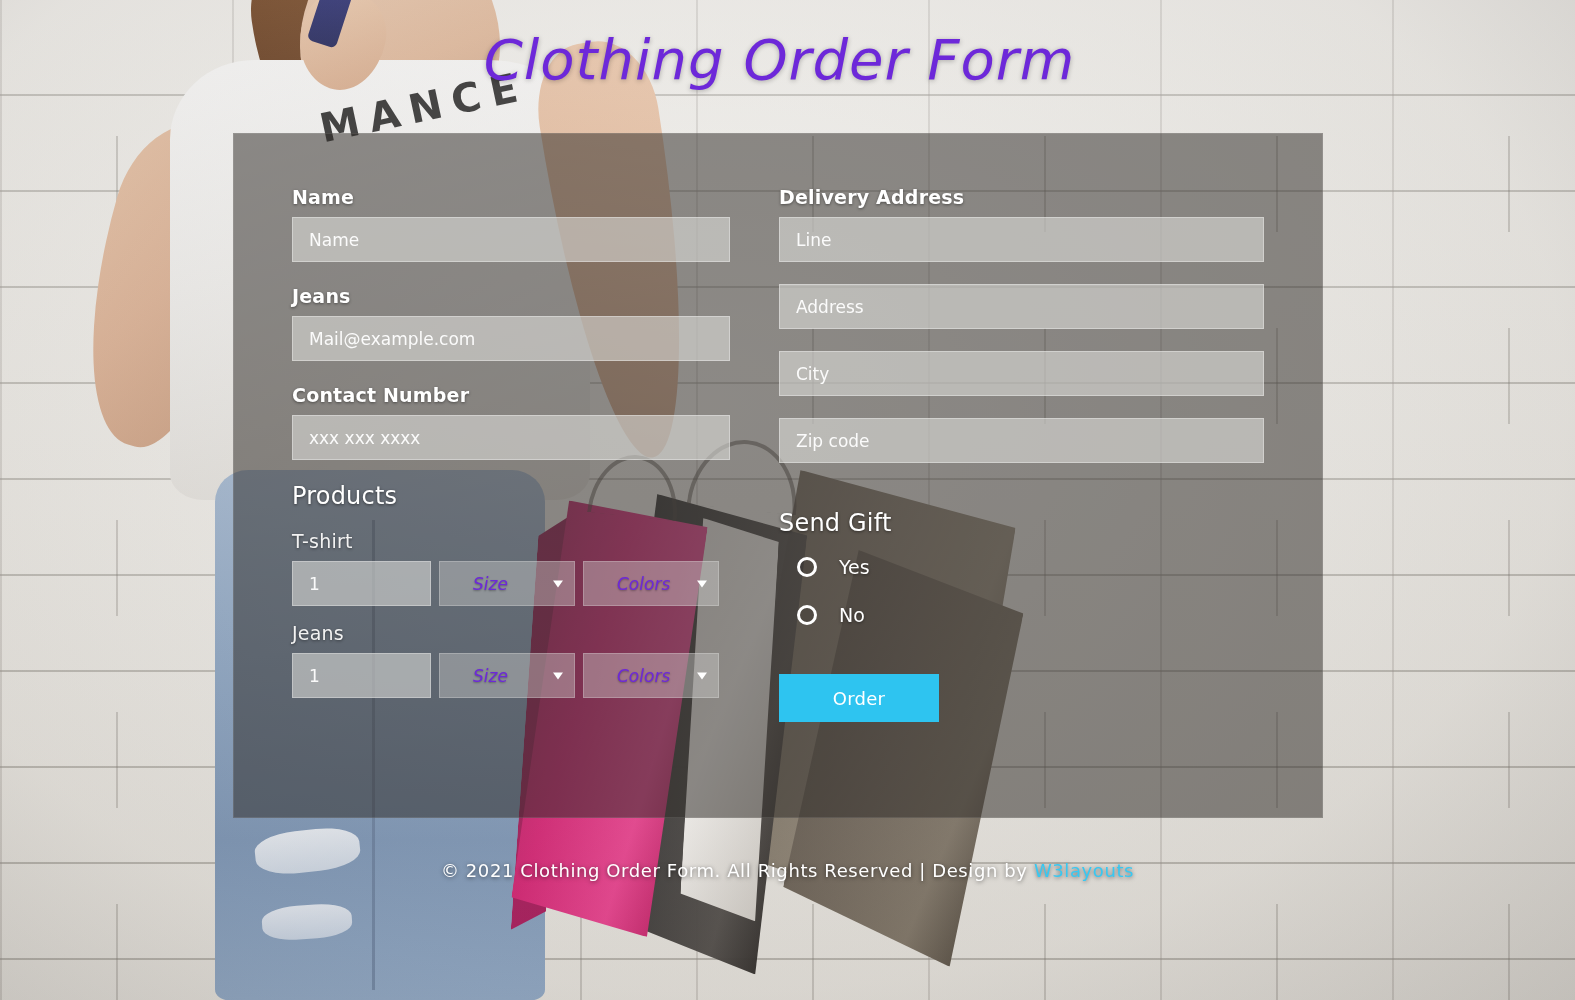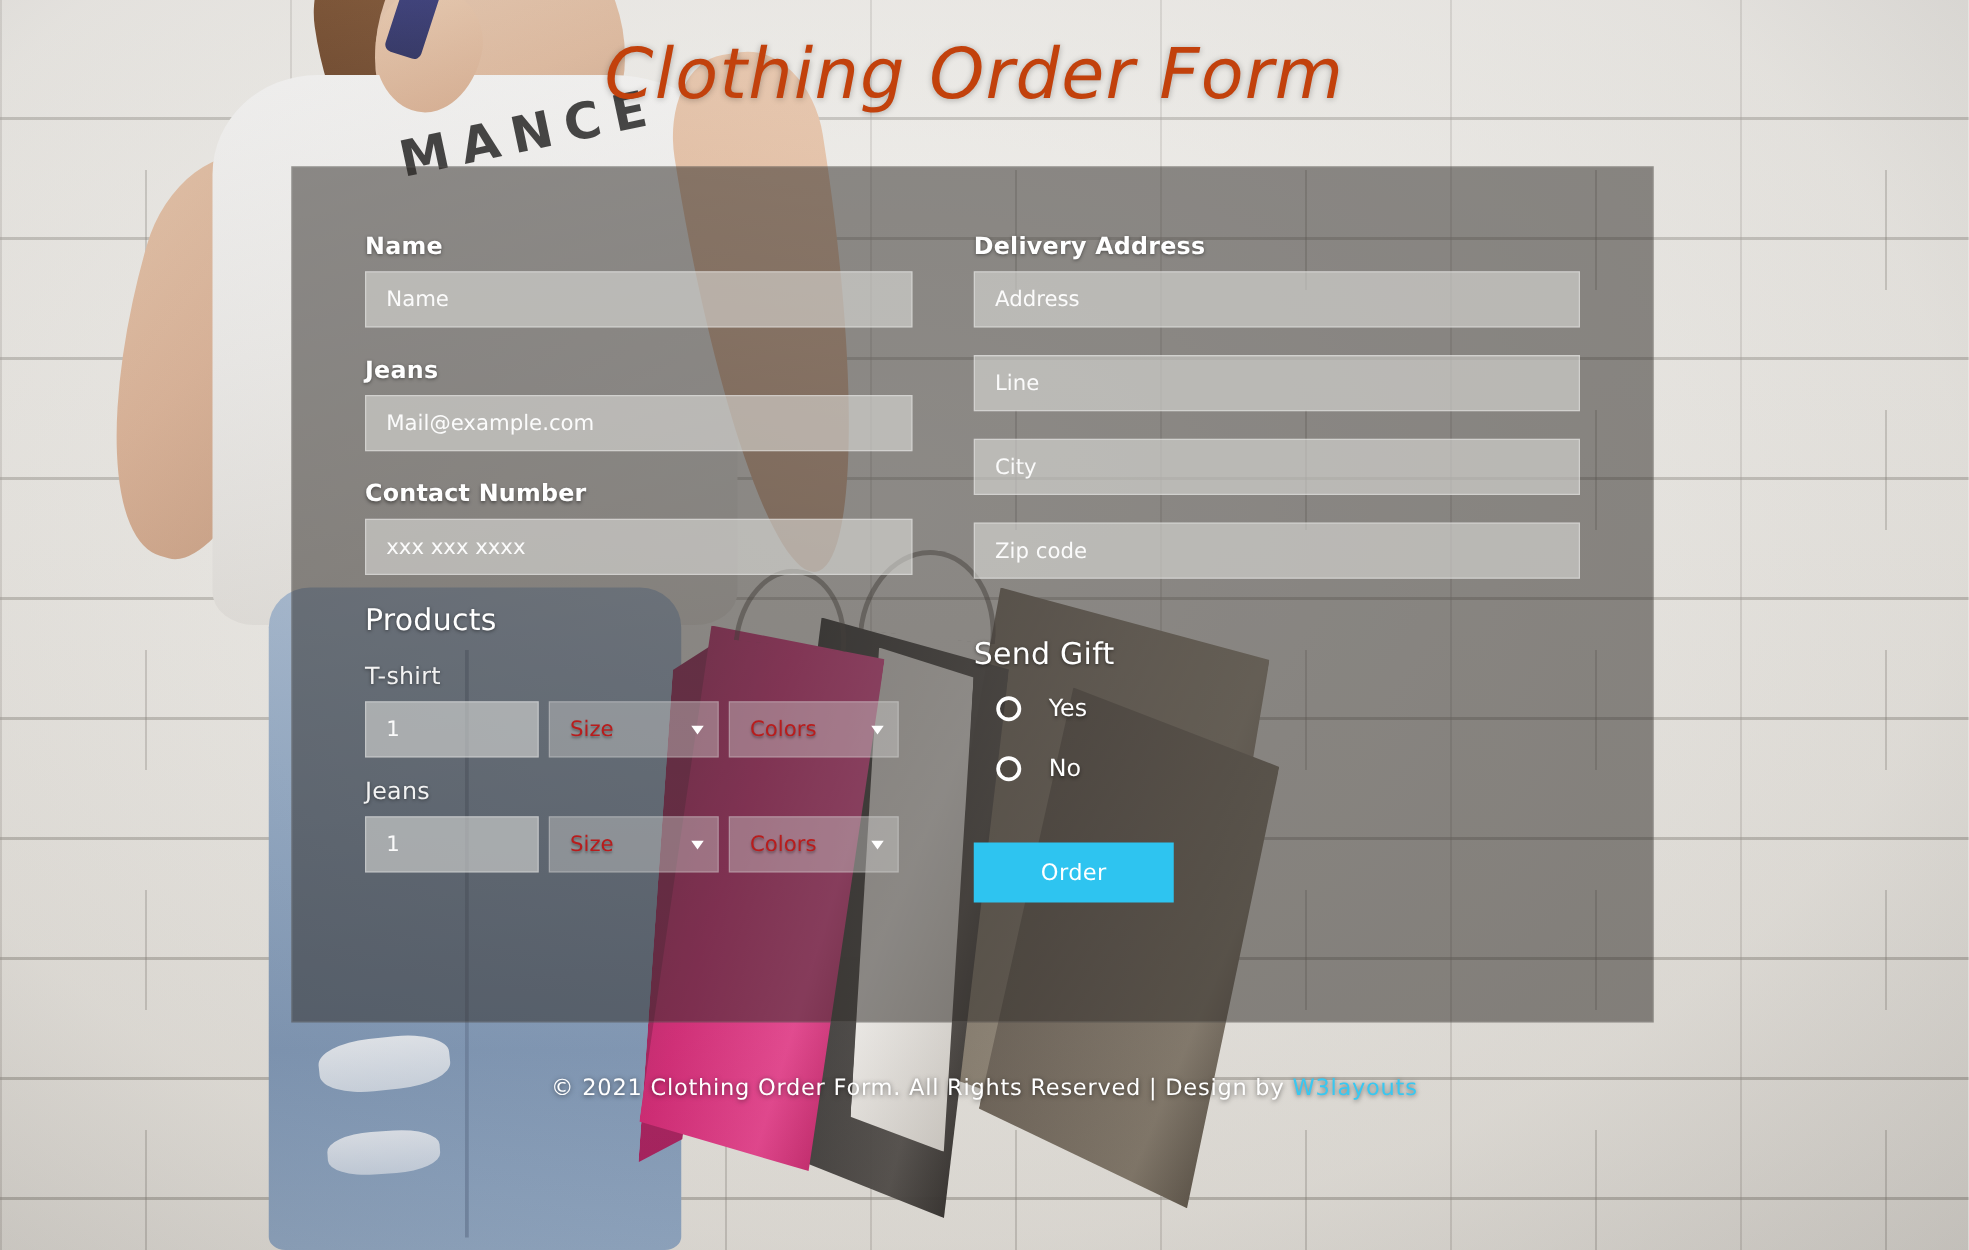--- a/index.html
+++ b/index.html
@@ -209,21 +209,21 @@
   
   .page-title {
     position: absolute;
     left: 0; right: 16px; top: 27px;
     text-align: center;
     font-family: "DejaVu Sans", "Liberation Sans", sans-serif;
     font-size: 56px;
     font-weight: 300;
     font-style: italic;
     letter-spacing: 1px;
-    color: #c2410c;
+    color: #6d28d9;
     text-shadow: 0 1px 5px rgba(0,0,0,0.28);
   }
 
   
   .form-panel {
     position: absolute;
     left: 233px; top: 133px;
     width: 1090px; height: 685px;
     background: rgba(48,44,40,0.52);
     border: 1px solid rgba(255,255,255,0.10);
@@ -315,24 +315,25 @@
     position: relative;
     width: 136px;
     height: 45px;
     background: rgba(205,204,202,0.42);
     border: 1px solid rgba(255,255,255,0.22);
     display: flex;
     align-items: center;
     cursor: pointer;
   }
   .select-wrap .sel-label {
-    color: #b91c1c;
+    color: #6d28d9;
     font-size: 17px;
-    padding-left: 16px;
+    padding-left: 33px;
     text-shadow: 0 1px 2px rgba(0,0,0,0.35);
+    font-style: italic;
   }
   .select-wrap .caret {
     position: absolute;
     right: 11px; top: 50%;
     transform: translateY(-50%);
     width: 0; height: 0;
     border-left: 5px solid transparent;
     border-right: 5px solid transparent;
     border-top: 7px solid #ffffff;
   }
@@ -474,24 +475,24 @@
         </div>
       </div>
 
     </div>
 
     <div class="col-right">
 
       <label class="field-label">Delivery Address</label>
 
       <div class="addr-field">
+        <input class="tf" type="text" placeholder="Line" style="">
+      </div>
+      <div class="addr-field">
         <input class="tf" type="text" placeholder="Address" style="">
-      </div>
-      <div class="addr-field">
-        <input class="tf" type="text" placeholder="Line" style="">
       </div>
       <div class="addr-field">
         <input class="tf" type="text" placeholder="City" style="">
       </div>
       <div class="addr-field">
         <input class="tf" type="text" placeholder="Zip code" style="">
       </div>
 
       <div style="height:24px"></div>
 

